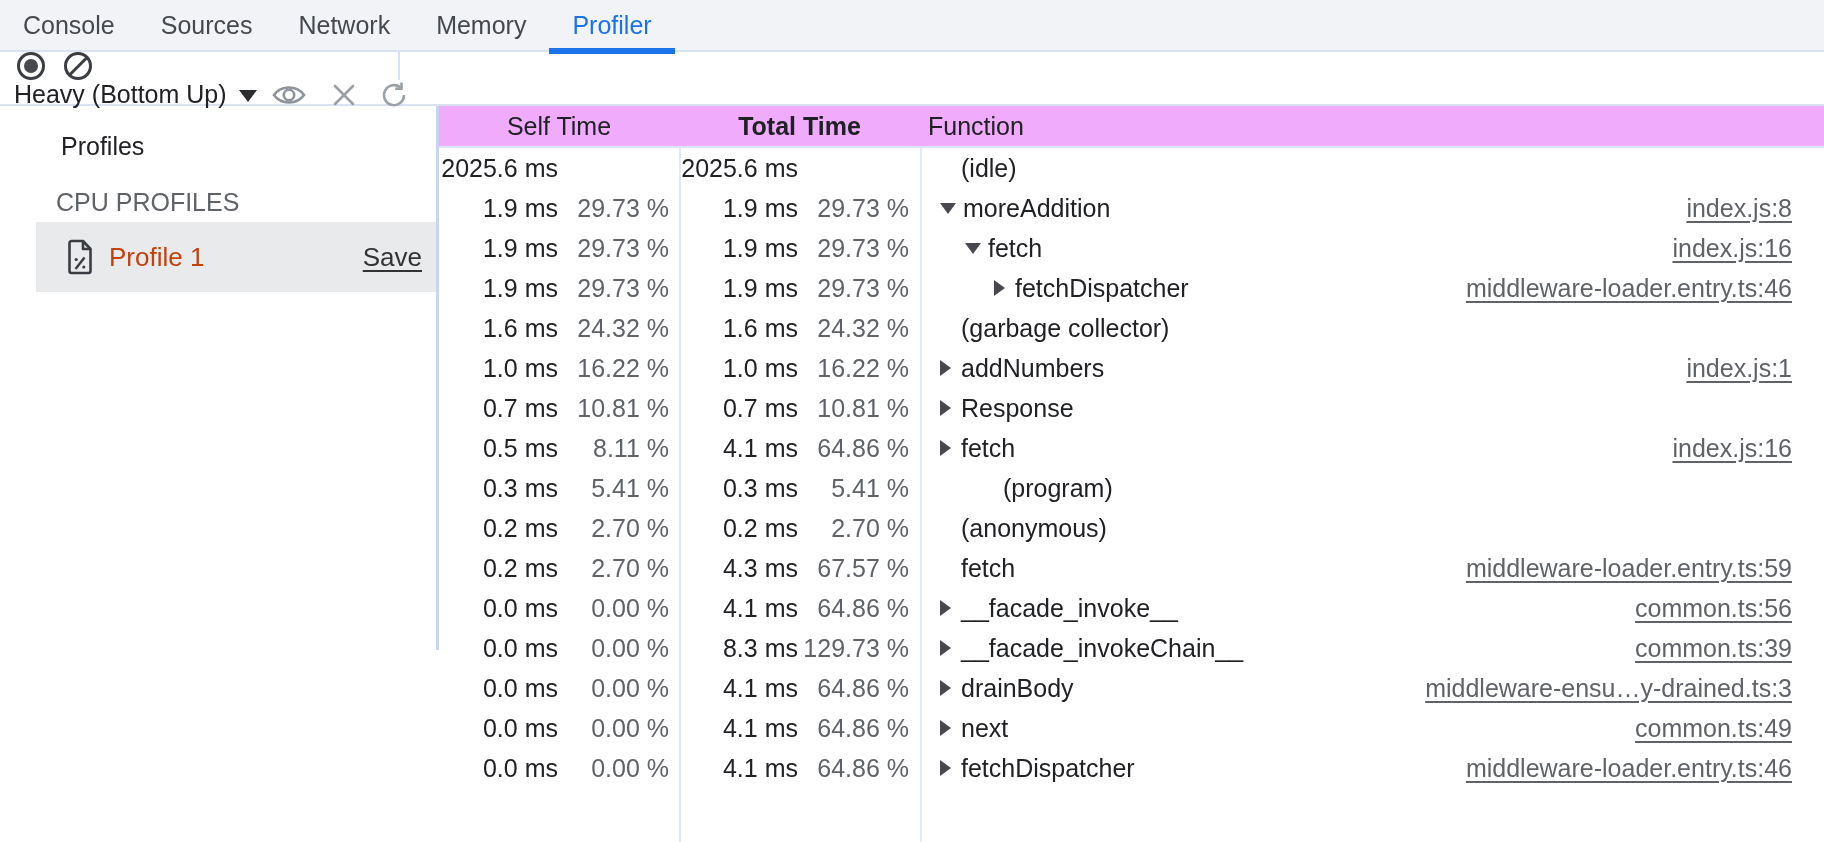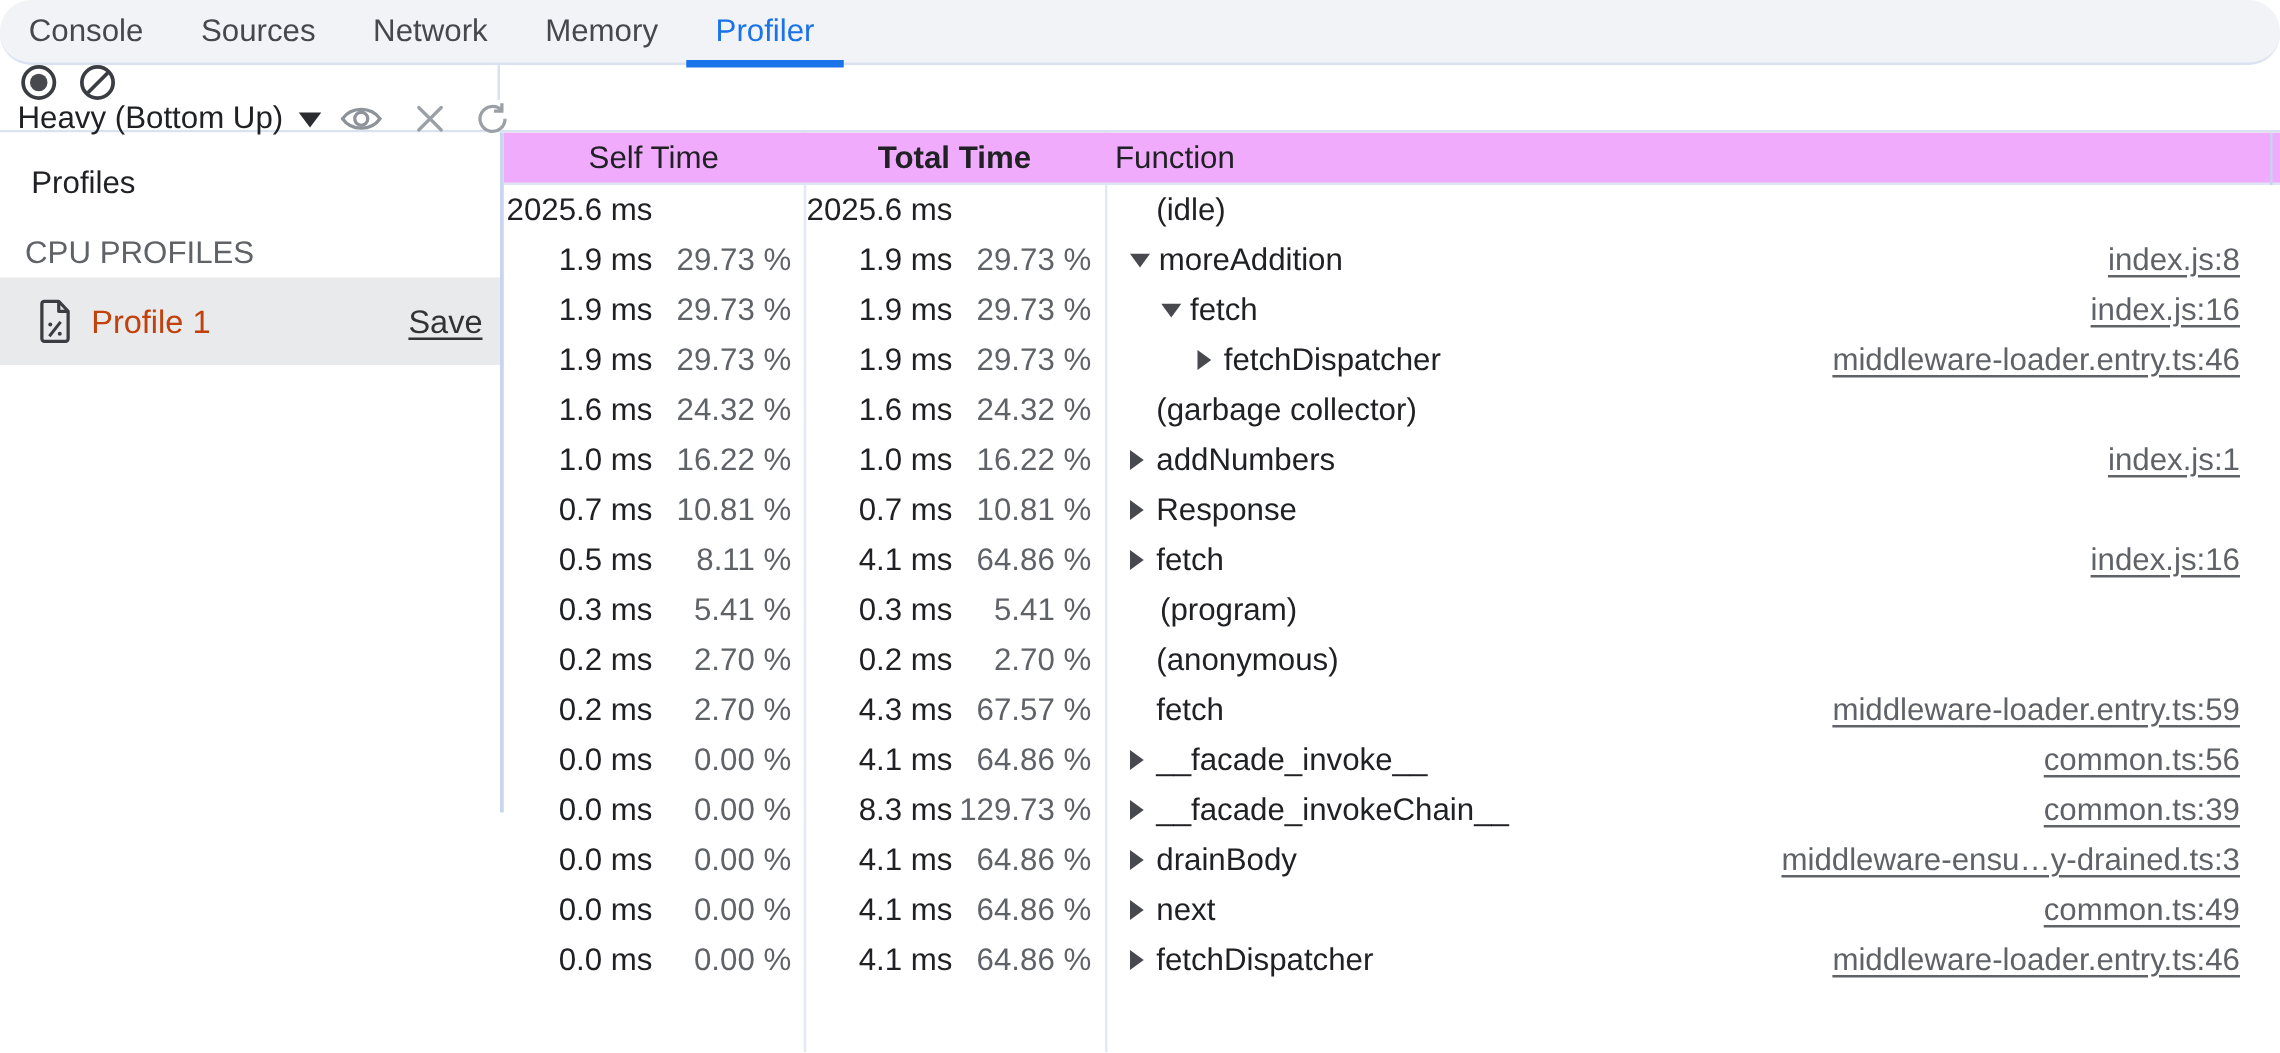--- a/index.html
+++ b/index.html
@@ -4,21 +4,21 @@
 <style>
   html,body{margin:0;padding:0;}
   body{
     width:1824px;height:842px;overflow:hidden;background:#fff;
     font-family:"Liberation Sans","DejaVu Sans",sans-serif;
     color:#202124;-webkit-user-select:none;
   }
   
   .tabbar{
     position:relative;height:50px;background:#f1f3f7;
-    border-bottom:2px solid #dae1f0;display:flex;align-items:stretch;border-radius:25px;
+    border-bottom:2px solid #dae1f0;display:flex;align-items:stretch;
   }
   .tabs{display:flex;margin-left:0;}
   .tab{
     position:relative;display:flex;align-items:center;
     padding:0 23px;font-size:25px;color:#45484d;cursor:default;
   }
   .tab.active{color:#1a73e8;}
   .tab.active::after{
     content:"";position:absolute;left:0;right:0;bottom:-4px;height:6px;
     background:#1a73e8;z-index:3;
@@ -37,21 +37,21 @@
   .ban::before{content:"";position:absolute;left:-1px;top:9.5px;width:24px;height:3px;
     background:#3a3d42;transform:rotate(-45deg);}
   .toolbar-right{flex:1;display:flex;align-items:center;position:relative;}
   .heavy{margin-left:14px;font-size:25px;color:#202124;}
   .caret-down{width:0;height:0;margin-left:12px;margin-top:3px;
     border-left:9px solid transparent;border-right:9px solid transparent;
     border-top:12px solid #2a2c30;}
   .ticon{position:absolute;top:50%;transform:translateY(-50%);}
   .i-eye{left:272px;} .i-x{left:332px;} .i-reload{left:380px;}
   
-  .main{display:flex;height:544px;}
+  .main{display:flex;height:544px;margin-left:36px;}
   .sidebar{width:400px;border-right:3px solid #c9d5ee;box-sizing:content-box;background:#fff;}
   .sb-heading{margin-top:22px;line-height:36px;padding-left:25px;font-size:25px;color:#202124;}
   .sb-section{margin-top:20px;line-height:36px;padding-left:20px;font-size:25px;color:#5f6368;}
   .sb-item{
     margin-top:2px;height:70px;background:#e9eaec;display:flex;align-items:center;
     padding:0 14px 0 30px;box-sizing:border-box;
   }
   .sb-item .doc{width:28px;height:36px;flex:0 0 auto;}
   .sb-item .name{margin-left:15px;font-size:26px;color:#c2410c;flex:1;}
   .sb-item .save{font-size:26px;color:#333;text-decoration:underline;text-underline-offset:4px;cursor:pointer;}
@@ -258,21 +258,21 @@
             </span>
             <span class="fn-name">fetch</span>
           </span>
           <span class="c-link">index.js:16</span>
         </div>
         <div class="row">
           <span class="cell c-sm">0.3 ms</span>
           <span class="cell c-sp">5.41 %</span>
           <span class="cell c-tm">0.3 ms</span>
           <span class="cell c-tp">5.41 %</span>
-          <span class="cell c-fn" style="left: 486px; gap: 24px;">
+          <span class="cell c-fn" style="left: 525px; gap: 24px;">
             <span class="arrow-box"></span>
             <span class="fn-name">(program)</span>
           </span>
         </div>
         <div class="row">
           <span class="cell c-sm">0.2 ms</span>
           <span class="cell c-sp">2.70 %</span>
           <span class="cell c-tm">0.2 ms</span>
           <span class="cell c-tp">2.70 %</span>
           <span class="cell c-fn" style="left: 499px;">

